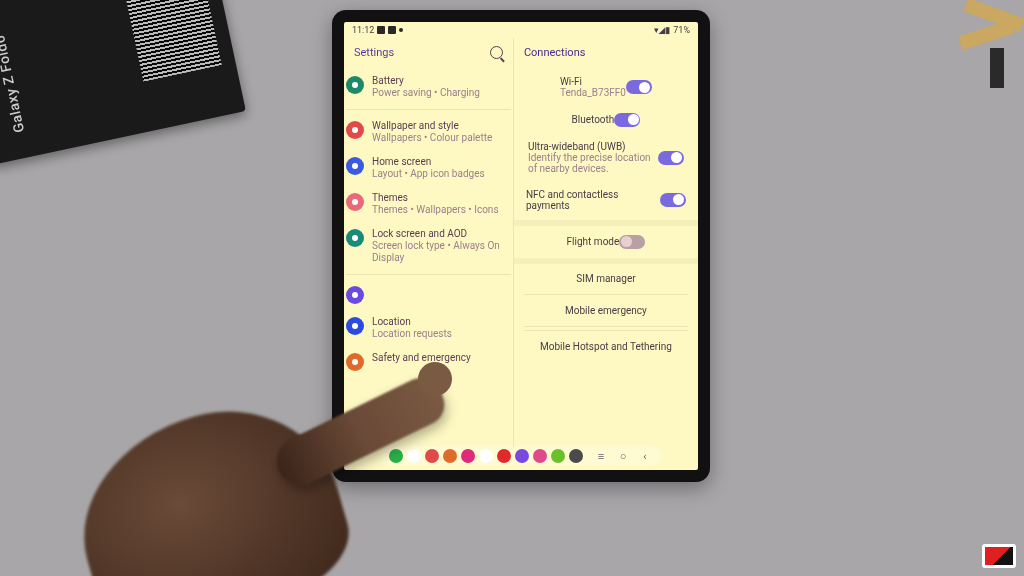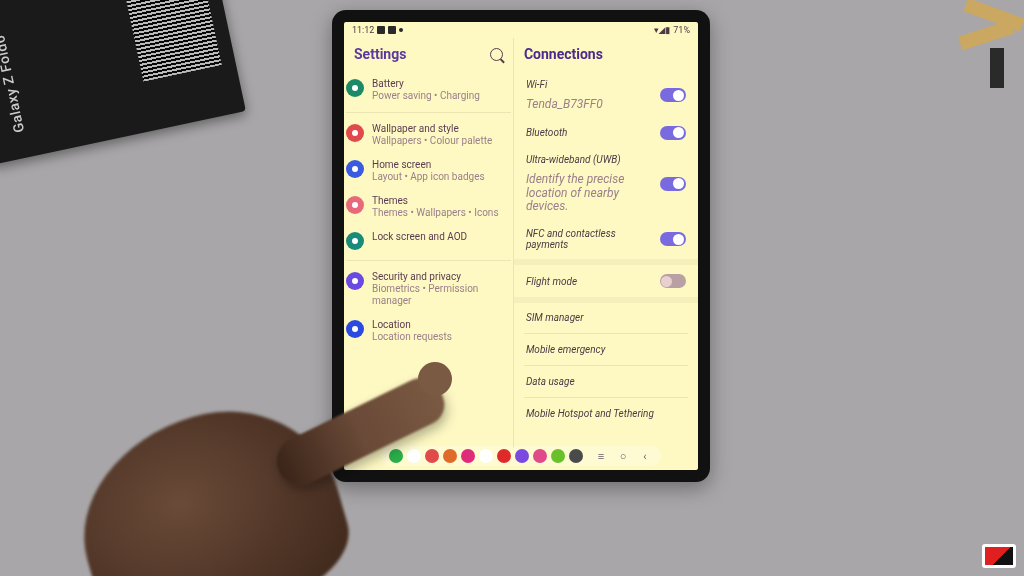--- a/index.html
+++ b/index.html
@@ -59,21 +59,21 @@
   .status .sq { width:8px; height:8px; background:#2a2a2a; border-radius:1px;}
   .status .dot { width:4px; height:4px; background:#2a2a2a; border-radius:50%;}
 
   
   .panes { display:flex; height: calc(100% - 16px - 22px); }
   .pane { height:100%; }
   .pane.left { width: 48%; border-right: 1px solid rgba(0,0,0,.08); }
   .pane.right { width: 52%; }
 
   .header { display:flex; justify-content:space-between; align-items:center; padding: 8px 10px 10px; }
-  .header h1 { font-size: 14px; font-weight:700; color:#5a3a9e; }
+  .header h1 { font-size: 11px; font-weight:400; color:#5a3a9e; }
   .header.right h1 { color:#4a2a8e;}
   .search-ic { width:13px; height:13px; border:1.5px solid #5a3a4a; border-radius:50%; position:relative;}
   .search-ic::after{content:""; position:absolute; width:5px; height:1.5px; background:#5a3a4a; bottom:-2px; right:-3px; transform:rotate(45deg);}
 
   .list { padding: 0 0; }
   .item { display:flex; align-items:flex-start; gap:8px; padding:6px 2px; }
   .item .ic {
     width:18px; height:18px; flex:none; border-radius:50%;
     display:flex; align-items:center; justify-content:center;
     margin-top:1px;
@@ -82,23 +82,23 @@
   .item .txt .t { font-size:10px; color:#5a3c52; line-height:1.1; }
   .item .txt .s { font-size:10px; color:#9a7f8a; line-height:1.2; margin-top:1px;}
   .sep { height:1px; background:rgba(0,0,0,.08); margin: 4px 2px; }
 
   .ic.green{background:#1d8a67;} .ic.red{background:#e04a4a;}
   .ic.pink{background:#e86a7a;} .ic.blue{background:#3a5ae0;}
   .ic.teal{background:#1a8a7a;} .ic.purple{background:#6a4ae0;}
   .ic.dblue{background:#2a4ae0;} .ic.orange{background:#e06a2a;}
 
   
-  .row { display:flex; justify-content:space-between; align-items:center; padding:7px 12px;font-style:italic; }
+  .row { display:flex; justify-content:center; align-items:center; padding:7px 12px; }
   .row .rt .t { font-size:10px; color:#4a3a45; }
-  .row .rt .s { font-size:12px; color:#9a7f8a; margin-top:8px; max-width:130px; line-height:1.15;}
+  .row .rt .s { font-size:10px; color:#9a7f8a; margin-top:0; max-width:130px; line-height:1.15;}
   .toggle { width:26px; height:14px; border-radius:8px; position:relative; flex:none;}
   .toggle.on { background:#7a6ae0; }
   .toggle.off{ background:#b8a0a5; }
   .toggle::after{content:""; position:absolute; width:11px; height:11px; background:#fff; border-radius:50%; top:1.5px;}
   .toggle.on::after{ right:1.5px; }
   .toggle.off::after{ left:1.5px; background:#e8d0d0;}
   .rsep{ height:1px; background:rgba(0,0,0,.08); margin: 3px 10px;}
   .gap{ height:6px; background:rgba(0,0,0,.04); margin:2px 0;}
 
   
@@ -221,43 +221,50 @@
               </div>
             </div>
             <div class="item">
               <div class="ic teal">
                 <svg viewBox="0 0 10 10">
                   <circle cx="5" cy="5" r="3"></circle>
                 </svg>
               </div>
               <div class="txt">
                 <div class="t">Lock screen and AOD</div>
+                <div class="s">Screen lock type • Always On Display</div>
               </div>
             </div>
             <div class="sep"></div>
             <div class="item">
               <div class="ic purple">
                 <svg viewBox="0 0 10 10">
                   <circle cx="5" cy="5" r="3"></circle>
                 </svg>
-              </div>
-              <div class="txt">
-                <div class="t">Security and privacy</div>
-                <div class="s">Biometrics • Permission manager</div>
               </div>
             </div>
             <div class="item">
               <div class="ic dblue">
                 <svg viewBox="0 0 10 10">
                   <circle cx="5" cy="5" r="3"></circle>
                 </svg>
               </div>
               <div class="txt">
                 <div class="t">Location</div>
                 <div class="s">Location requests</div>
+              </div>
+            </div>
+            <div class="item">
+              <div class="ic orange">
+                <svg viewBox="0 0 10 10">
+                  <circle cx="5" cy="5" r="3"></circle>
+                </svg>
+              </div>
+              <div class="txt">
+                <div class="t">Safety and emergency</div>
               </div>
             </div>
           </div>
       </div>
 
       <div class="pane right">
         <div class="header right">
           <h1>Connections</h1>
         </div>
         <div id="right-list">
@@ -300,25 +307,20 @@
                 <div class="t">SIM manager</div>
               </div>
             </div>
             <div class="rsep"></div>
             <div class="row">
               <div class="rt">
                 <div class="t">Mobile emergency</div>
               </div>
             </div>
             <div class="rsep"></div>
-            <div class="row">
-              <div class="rt">
-                <div class="t">Data usage</div>
-              </div>
-            </div>
             <div class="rsep"></div>
             <div class="row">
               <div class="rt">
                 <div class="t">Mobile Hotspot and Tethering</div>
               </div>
             </div>
           </div>
       </div>
     </div>
 

